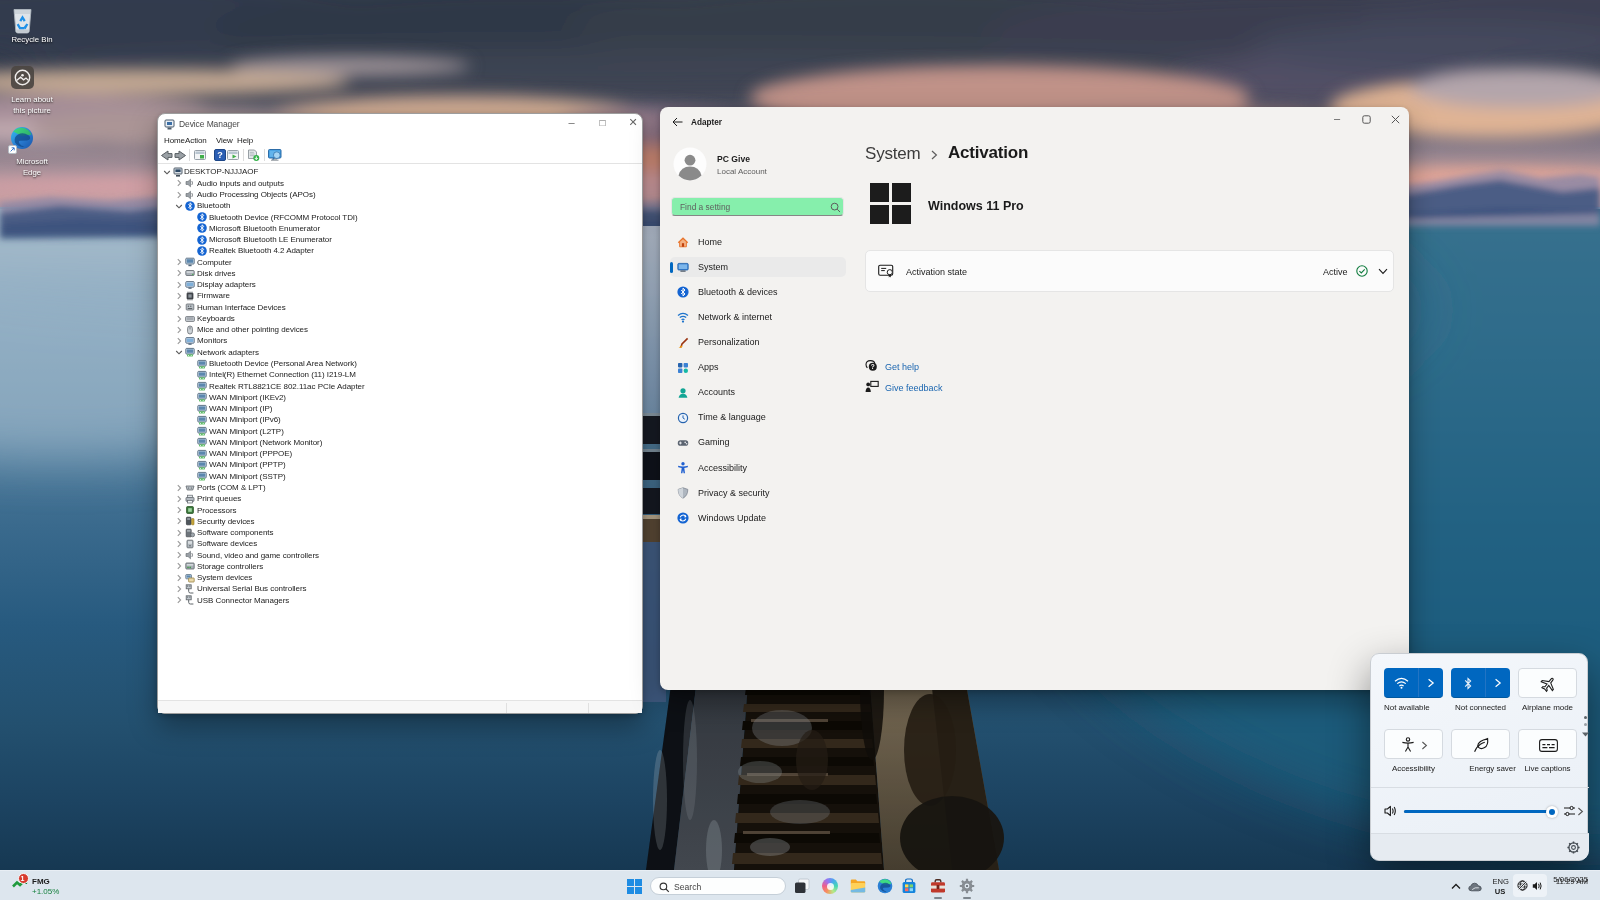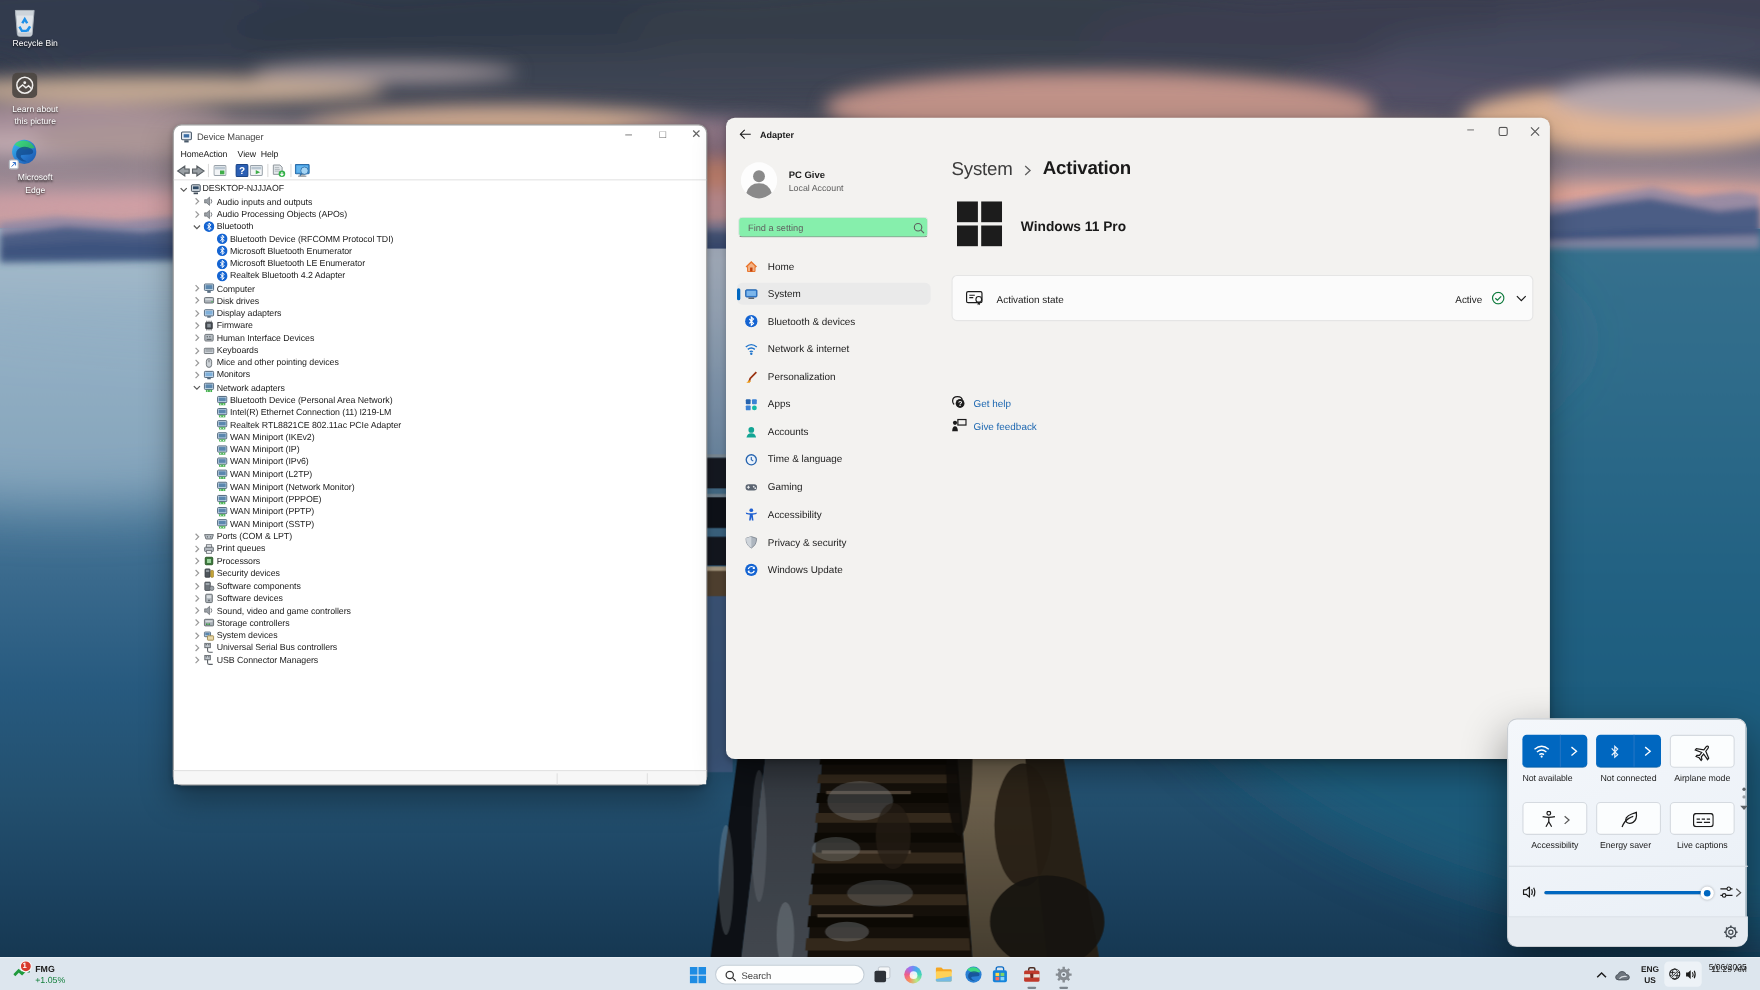--- a/index.html
+++ b/index.html
@@ -814,21 +814,21 @@
         <path d="M1.6,14.8 Q3.6,9.6 7.4,7.2 Q9.8,5.8 11.8,5.2" fill="none" stroke="#1b1b1b" stroke-width="1.15"></path>
       </svg>
  </div>
  <div class="abs" style="left:147px;top:75px;width:59px;height:30px;background:#fbfdfe;border:1px solid #d5dae0;border-radius:4px">
   <svg class="abs" style="left:20px;top:9px" width="19" height="13" viewBox="0 0 19 13">
         <rect x="0.6" y="0.6" width="17.8" height="11.8" rx="2.4" fill="none" stroke="#1b1b1b" stroke-width="1.1"></rect>
         <path d="M3.4,8.6 l5,0 M10,8.6 l5.6,0 M3.4,5.6 l3,0 M8,5.6 l3,0 M12.6,5.6 l3,0" stroke="#1b1b1b" stroke-width="1.2"></path>
       </svg>
  </div>
  <div class="abs tl" style="left:13px;top:110px;width:59px;text-align:center;font-size:8px;letter-spacing:-0.05px;color:#1b1b1b">Accessibility</div>
- <div class="abs tl" style="left:71px;top:110px;width:59px;text-align:right;font-size:8px;letter-spacing:-0.05px;color:#1b1b1b">Energy saver</div>
+ <div class="abs tl" style="left:92px;top:110px;width:59px;text-align:center;font-size:8px;letter-spacing:-0.05px;color:#1b1b1b">Energy saver</div>
  <div class="abs tl" style="left:147px;top:110px;width:59px;text-align:center;font-size:8px;letter-spacing:-0.05px;color:#1b1b1b">Live captions</div>
  <div class="abs" style="left:0;top:133px;width:218px;height:1px;background:#d8dde3"></div>
 
  <svg class="abs" style="left:13px;top:151px" width="13" height="12" viewBox="0 0 13 12">
       <path d="M1,4 L3.4,4 L6.4,1.4 L6.4,10.6 L3.4,8 L1,8 Z" fill="none" stroke="#1b1b1b" stroke-width="1.1" stroke-linejoin="round"></path>
       <path d="M8.4,3.4 Q9.8,6 8.4,8.6 M10.2,2 Q12.4,6 10.2,10" fill="none" stroke="#1b1b1b" stroke-width="1.1"></path>
     </svg>
  <div class="abs" style="left:33px;top:156px;width:153px;height:3px;background:#8a9096;border-radius:2px"></div>
  <div class="abs" style="left:33px;top:156px;width:148px;height:3px;background:#0067c0;border-radius:2px"></div>
  <div class="abs" style="left:175px;top:151.5px;width:12px;height:12px;background:#fff;border-radius:50%;box-shadow:0 0 2.5px rgba(0,0,0,.3)"></div>
@@ -929,21 +929,21 @@
  </svg>
  <div class="abs" style="left:963px;top:25.5px;width:8px;height:2.4px;background:#7d868e;border-radius:2px"></div>
 
  <svg class="abs" style="left:1451px;top:12px" width="10" height="7" viewBox="0 0 10 7">
       <path d="M1,5.5 L5,1.5 L9,5.5" fill="none" stroke="#1b1b1b" stroke-width="1.3"></path>
     </svg>
  <svg class="abs" style="left:1468px;top:10.5px" width="14" height="10" viewBox="0 0 14 10">
   <path d="M3.6,8.8 Q0.8,8.8 0.8,6.4 Q0.8,4.2 3,4 Q3.6,1.2 6.6,1.2 Q9.4,1.2 10.2,3.8 Q13.2,4 13.2,6.4 Q13.2,8.8 10.6,8.8 Z" fill="#6d757e" stroke="#4d555d" stroke-width="0.9"></path>
   <path d="M4.2,7.6 Q6.8,5 10.8,5.8" fill="none" stroke="#d8dde2" stroke-width="1"></path>
  </svg>
- <div class="abs tl" style="left:1491px;top:6px;width:18px;text-align:center;font-size:7.6px;font-weight:bold;color:#1b1b1b">ENG</div>
+ <div class="abs tl" style="left:1491px;top:6px;width:18px;text-align:right;font-size:7.6px;font-weight:normal;color:#1b1b1b">ENG</div>
  <div class="abs tl" style="left:1491px;top:15.5px;width:18px;text-align:center;font-size:7.6px;font-weight:bold;color:#1b1b1b">US</div>
  <div class="abs" style="left:1513px;top:3px;width:34px;height:23px;background:#edf2f7;border-radius:4px">
   <svg class="abs" style="left:4px;top:6px" width="11" height="11" viewBox="0 0 11 11">
    <circle cx="5.5" cy="5.5" r="4.6" fill="none" stroke="#1b1b1b" stroke-width="1"></circle>
    <ellipse cx="5.5" cy="5.5" rx="2.2" ry="4.6" fill="none" stroke="#1b1b1b" stroke-width="0.9"></ellipse>
    <path d="M1.2,4 l8.6,0 M1.2,7 l8.6,0" stroke="#1b1b1b" stroke-width="0.8"></path>
    <path d="M1.5,9.5 L9.5,1.5" stroke="#edf2f7" stroke-width="1.8"></path>
         <path d="M1.8,9.2 L9.2,1.8" stroke="#1b1b1b" stroke-width="0.9"></path>
   </svg>
   <svg class="abs" style="left:19px;top:6.5px" width="11" height="10" viewBox="0 0 11 10">

